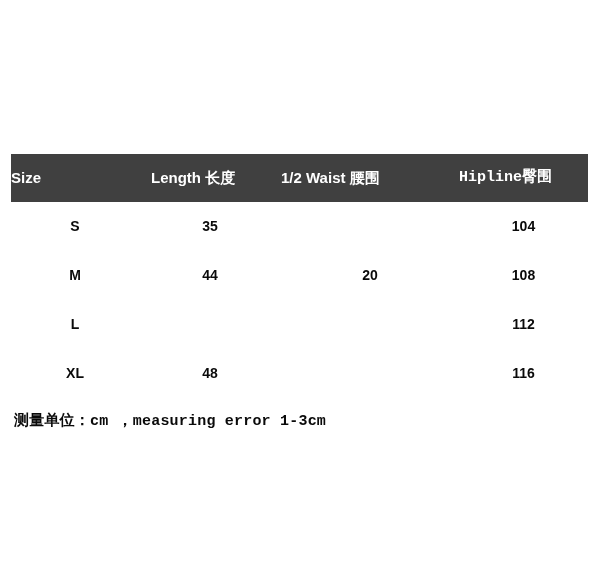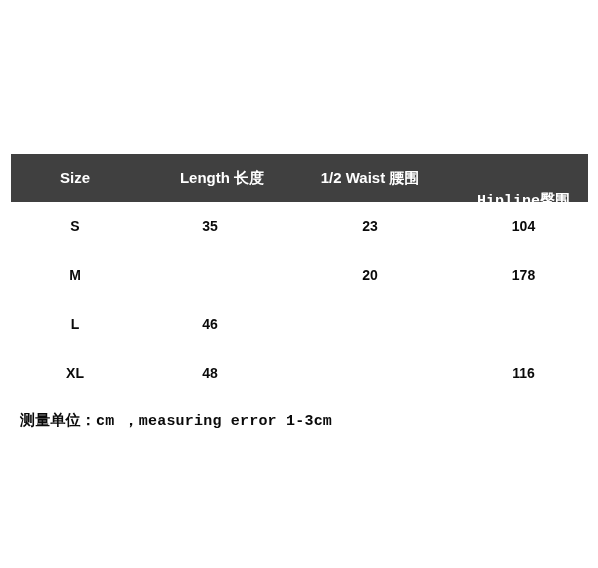--- a/index.html
+++ b/index.html
@@ -30,33 +30,32 @@
     top: 154px;
     width: 577px;
     height: 48px;
     background: #404040;
   }
   .table-header .hcell {
     position: absolute;
     top: 0;
     height: 55px;
     line-height: 48px;
-    text-align: center;
     color: #ffffff;
     font-weight: bold;
     font-size: 15px;
     white-space: nowrap;
   }
   
   .hcell.col-size     { left: 0px;   width: 128px; }
   .hcell.col-length   { left: 140px; width: 142px; }
   .hcell.col-waist    { left: 270px; width: 178px; }
   .hcell.col-hipline  { left: 448px; width: 129px;
                         font-family: "Liberation Mono", monospace;
-                        font-weight: bold; font-size: 15px; margin-top: 24px; }
+                        font-weight: bold; font-size: 15px; }
 
   
   .table-body {
     position: absolute;
     left: 11px;
     top: 202px;
     width: 577px;
   }
   .row {
     position: relative;
@@ -74,21 +73,21 @@
     white-space: nowrap;
   }
   .cell.col-size    { left: 0px;   width: 128px; }
   .cell.col-length  { left: 128px; width: 142px; }
   .cell.col-waist   { left: 270px; width: 178px; }
   .cell.col-hipline { left: 448px; width: 129px; }
 
   
   .footer-note {
     position: absolute;
-    left: 20px;
+    left: 14px;
     top: 411px;
     width: 560px;
     font-family: "Liberation Mono", monospace;
     font-size: 15px;
     font-weight: bold;
     color: #0a0a0a;
     letter-spacing: 0.2px;
     white-space: nowrap;
   }
 </style>
@@ -102,33 +101,33 @@
     <div class="hcell col-length">Length 长度</div>
     <div class="hcell col-waist">1/2 Waist 腰围</div>
     <div class="hcell col-hipline">Hipline臀围</div>
   </div>
 
   <div class="table-body">
 
     <div class="row">
       <div class="cell col-size">S</div>
       <div class="cell col-length">35</div>
-      <div class="cell col-waist">23</div>
       <div class="cell col-hipline">104</div>
     </div>
 
     <div class="row">
       <div class="cell col-size">M</div>
+      <div class="cell col-length">44</div>
       <div class="cell col-waist">20</div>
-      <div class="cell col-hipline">178</div>
+      <div class="cell col-hipline">108</div>
     </div>
 
     <div class="row">
       <div class="cell col-size">L</div>
-      <div class="cell col-length">46</div>
+      <div class="cell col-hipline">112</div>
     </div>
 
     <div class="row">
       <div class="cell col-size">XL</div>
       <div class="cell col-length">48</div>
       <div class="cell col-hipline">116</div>
     </div>
 
   </div>
 

